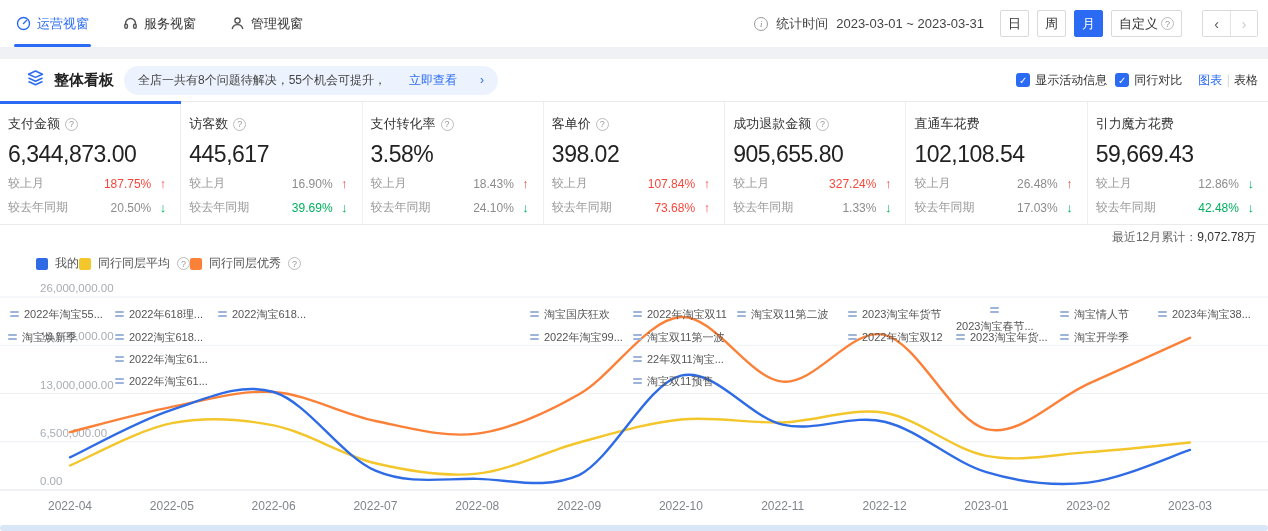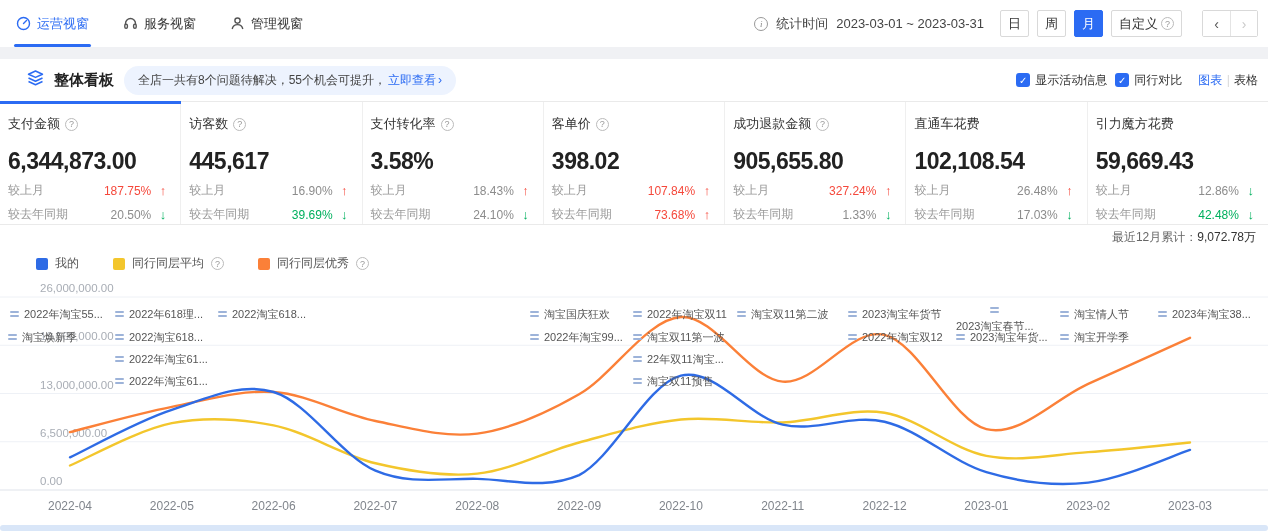--- a/index.html
+++ b/index.html
@@ -33,52 +33,52 @@
 
   .band { height:12px; background:#f0f1f4; }
 
   
   .secbar { height:42px; display:flex; align-items:center; padding:0 10px 0 27px;
     background:#fff; justify-content:space-between; }
   .secleft { display:flex; align-items:center; gap:10px; }
   .sectitle { font-size:15px; font-weight:bold; color:#222; }
   .pill { background:#edf3fe; border-radius:15px; font-size:12px; color:#444;
     padding:6px 14px; display:flex; align-items:center; gap:2px; }
-  .pill a { color:#2b6bf3; text-decoration:none; cursor:pointer; }
+  .pill a { color:#2b6bf3; text-decoration:none; cursor:pointer;margin-left:21px; }
   .secright { display:flex; align-items:center; gap:10px; font-size:12px; color:#333; }
   .cbx { width:14px; height:14px; background:#2b6bf3; border-radius:3px; color:#fff;
     font-size:10px; display:inline-flex; align-items:center; justify-content:center; cursor:pointer; }
   .toggle { display:flex; align-items:center; gap:5px; margin-left:8px; }
   .vsw { display:flex; align-items:center; margin-left:6px; }
   .vsw .on { color:#2b6bf3; cursor:pointer; }
   .vsw .off { color:#333; cursor:pointer; }
   .vsw .div { color:#ccc; }
 
   
   .cards { display:flex; border-top:1px solid #eaeaea; border-bottom:1px solid #eaeaea; background:#fff; }
   .card { flex:1 1 0; height:122px; border-right:1px solid #efefef; padding:13px 14px 0 8px;
     position:relative; cursor:pointer; background:#fff; }
   .card:last-child { border-right:none; }
   .card.active::before { content:""; position:absolute; top:-1px; left:-1px; right:-1px;
     height:3px; background:#2b6bf3; }
   .ctitle { font-size:13px; color:#333; display:flex; align-items:center; gap:5px; }
-  .cvalue { font-size:23px; font-weight:bold; color:#222; margin-top:15px; letter-spacing:-.5px; }
+  .cvalue { font-size:23px; font-weight:normal; color:#222; margin-top:8px; letter-spacing:-.5px; }
   .comp { display:flex; align-items:center; font-size:12px; color:#999; margin-top:7px; }
   .comp .lab { flex:1; }
   .comp .val { text-align:right; }
   .comp .ar { width:15px; text-align:right; font-weight:bold; font-size:13px; }
   .red { color:#f5483b !important; }
   .green { color:#00b05e !important; }
   .grey { color:#8c8c8c; }
 
   
   .sumrow { height:24px; display:flex; justify-content:flex-end; align-items:center;
     padding-right:12px; font-size:12px; color:#666; background:#fff; }
   .sumrow b { color:#333; font-weight:normal; }
-  .legend { height:29px; display:flex; align-items:center; padding-left:36px; gap:34px;
+  .legend { height:29px; display:flex; align-items:center; padding-left:36px; 
     font-size:12px; color:#555; background:#fff; }
   .litem { display:flex; align-items:center; gap:7px; cursor:pointer; }
   .lsq { width:12px; height:12px; border-radius:2px; }
 
   
   .chartwrap { position:relative; width:1268px; height:255px; background:#fff; }
   .chartwrap svg { position:absolute; left:0; top:0; }
   .ann { position:absolute; display:flex; align-items:center; gap:5px; font-size:11px;
     color:#555; white-space:nowrap; }
   .annmark { width:9px; height:7px; display:inline-block; position:relative; flex:0 0 auto; }

